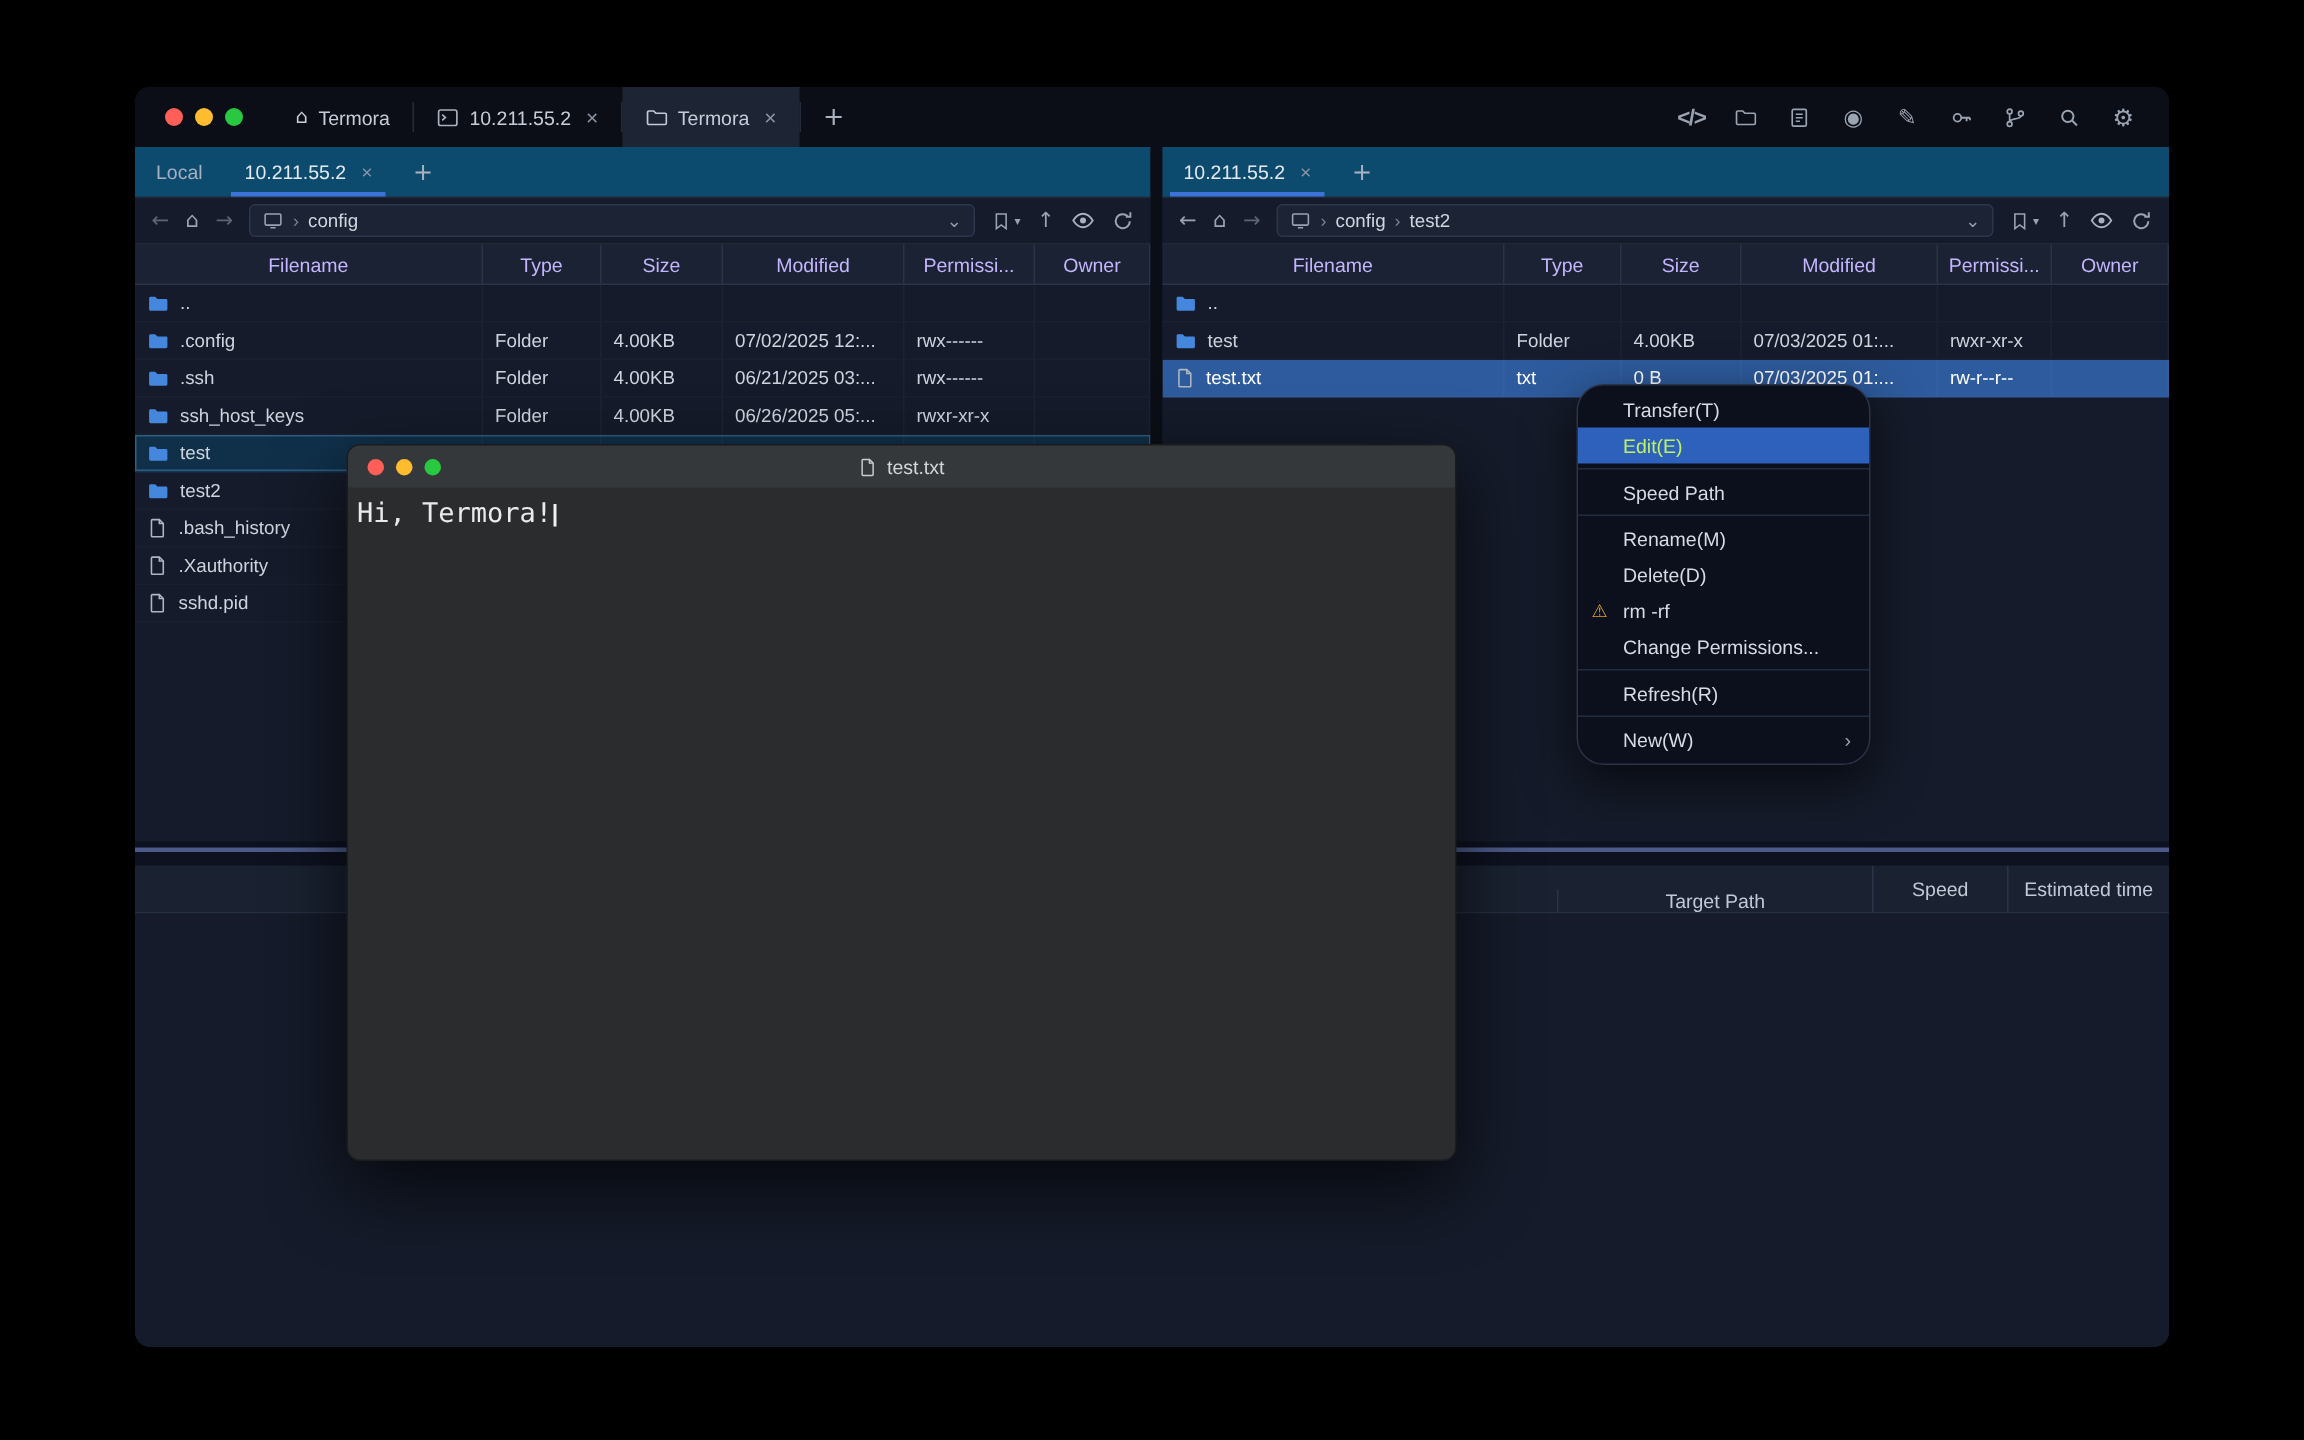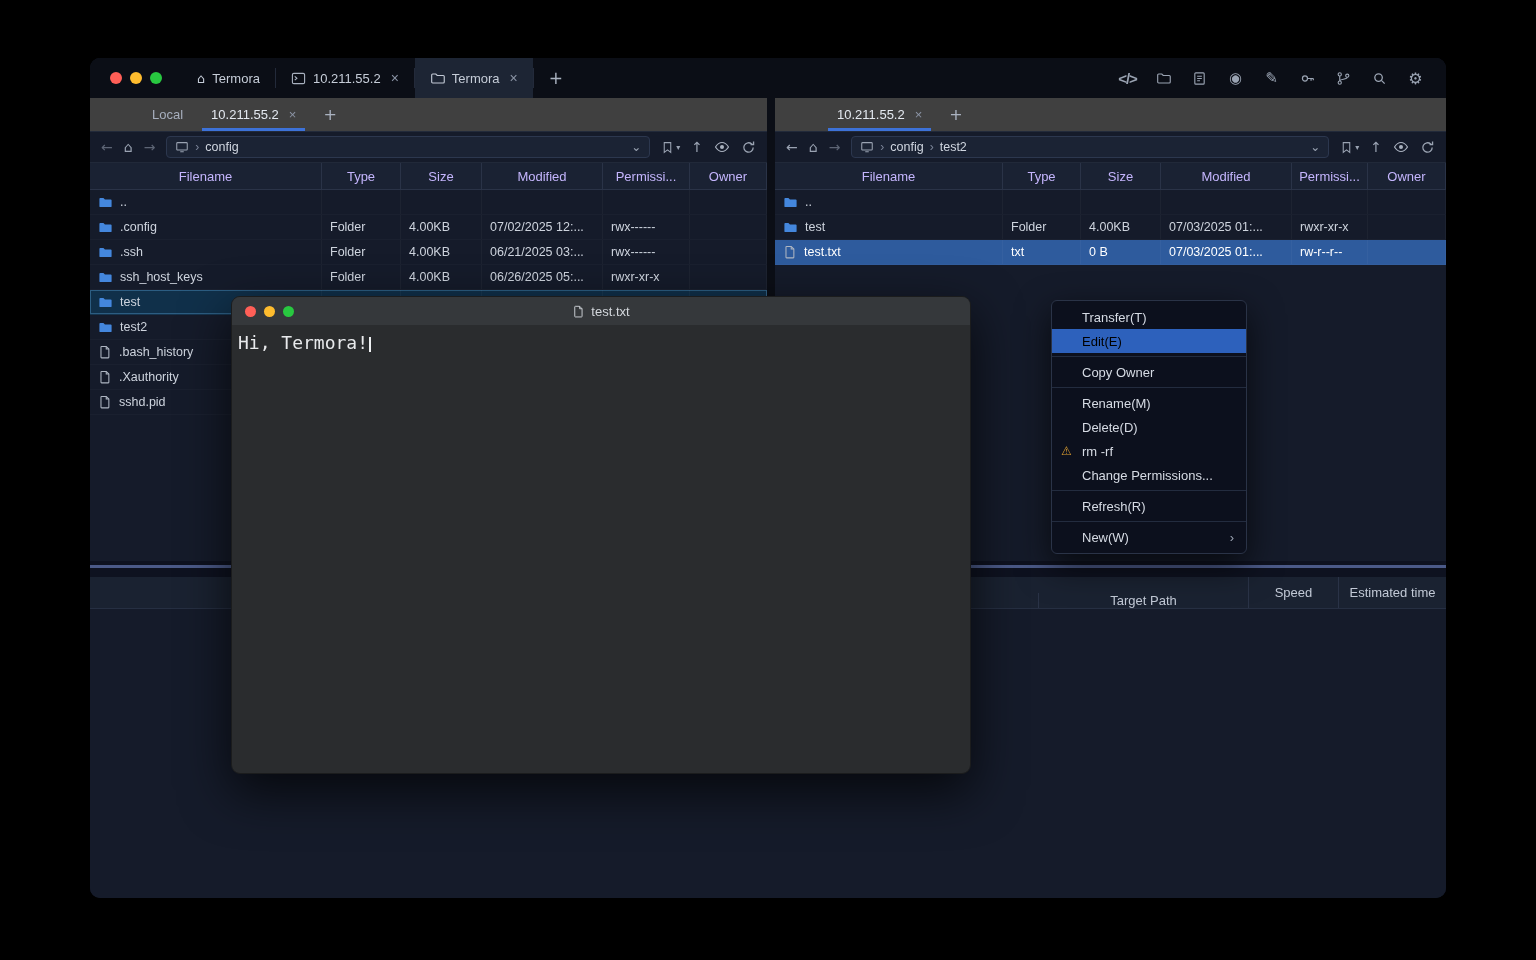--- a/index.html
+++ b/index.html
@@ -28,21 +28,21 @@
   .tb-actions .act { width:17px; height:17px; display:flex; align-items:center; justify-content:center; font-size:15px; }
   .code-txt { font-size:10px; letter-spacing:-1px; font-weight:bold; }
 
   
   .main { flex:0 0 463px; display:flex; min-height:0; }
   .panel { display:flex; flex-direction:column; background:#151b2a; min-width:0; }
   .panel.left { width:677px; }
   .panel.right { flex:1; }
   .vgap { width:8px; background:#0b0e16; }
 
-  .ptabs { flex:0 0 34px; background:#404040; display:flex; align-items:stretch; border-bottom:1px solid #222a3a;padding-left:48px; }
+  .ptabs { flex:0 0 34px; background:#0c4a6e; display:flex; align-items:stretch; border-bottom:1px solid #222a3a; }
   .ptab { display:flex; align-items:center; gap:7px; padding:0 14px; font-size:13px; color:#a7afbe; position:relative; }
   .ptab.active { color:#e4e9f0; }
   .ptab.active::after { content:""; position:absolute; left:5px; right:5px; bottom:0; height:3px; background:#3d72d8; }
   .ptab .tb-x { font-size:13px; }
   .ptab-plus { display:flex; align-items:center; padding:0 13px; color:#aab2c0; font-size:16px; }
 
   .toolbar { flex:0 0 30px; display:flex; align-items:center; gap:11px; padding:0 11px; }
   .nav { color:#9aa3b2; font-size:14px; line-height:1; }
   .nav.dim { color:#5d6575; }
   .pathbox { flex:1; height:22px; background:#1b2334; border:1px solid #2c374e; border-radius:4px;
@@ -72,24 +72,24 @@
   .hsplit::before { content:""; position:absolute; left:0; right:0; top:4px; height:3px; background:#4b5a88; }
   .queue-head { flex:0 0 29px; display:flex; background:#1a2231; border-bottom:1px solid #262f42;
                 font-size:13px; color:#c2c9d6; }
   .qh { display:flex; align-items:center; justify-content:center; border-left:1px solid #2a3347; white-space:nowrap; }
   .qh-spacer { flex:1; }
   .qh.c1 { width:210px;margin-top:16px; } .qh.c2 { width:90px; } .qh.c3 { width:108px; }
   .queue-body { flex:1; background:#151b2a; }
 
   
   .cmenu { position:absolute; left:961px; top:198px; width:196px; background:#0c101d;
-           border:1px solid #2a3347; border-radius:6px; padding:4px 0; z-index:60;
-           box-shadow:0 12px 34px rgba(0,0,0,.65); font-size:13px; color:#d6dbe4;margin-top:44px; }
+           border:1px solid #2a3347; border-radius:18px; padding:4px 0; z-index:60;
+           box-shadow:0 12px 34px rgba(0,0,0,.65); font-size:13px; color:#d6dbe4; }
   .mi { height:24px; display:flex; align-items:center; padding:0 12px 0 30px; position:relative; }
-  .mi.hl { background:#2d61bc; color:#000000; }
+  .mi.hl { background:#2d61bc; color:#bef264; }
   .mi .mi-warn { position:absolute; left:9px; font-size:12px; color:#e0a030; }
   .mi .sub { margin-left:auto; color:#9aa3b2; font-size:13px; }
   .msep { height:1px; background:#232c3f; margin:3px 0; }
 
   
   .editor { position:absolute; left:231px; top:296px; width:740px; height:478px; border-radius:9px;
             overflow:hidden; z-index:40; background:#2a2c2e; display:flex; flex-direction:column;
             box-shadow:0 18px 50px rgba(0,0,0,.7); border:1px solid #1b1c1d; }
   .ed-title { flex:0 0 28px; background:#35383b; display:flex; align-items:center; position:relative; }
   .ed-traffic { display:flex; gap:8px; padding-left:13px; z-index:2; }
@@ -495,21 +495,21 @@
     <div class="qh c1">Target Path</div>
     <div class="qh c2">Speed</div>
     <div class="qh c3">Estimated time</div>
   </div>
   <div class="queue-body"></div>
 
   <div class="cmenu">
     <div class="mi">Transfer(T)</div>
     <div class="mi hl">Edit(E)</div>
     <div class="msep"></div>
-    <div class="mi">Copy Owner</div>
+    <div class="mi">Speed Path</div>
     <div class="msep"></div>
     <div class="mi">Rename(M)</div>
     <div class="mi">Delete(D)</div>
     <div class="mi">
       <span class="mi-warn uicon">⚠</span>
       <span>rm -rf</span>
     </div>
     <div class="mi">Change Permissions...</div>
     <div class="msep"></div>
     <div class="mi">Refresh(R)</div>

